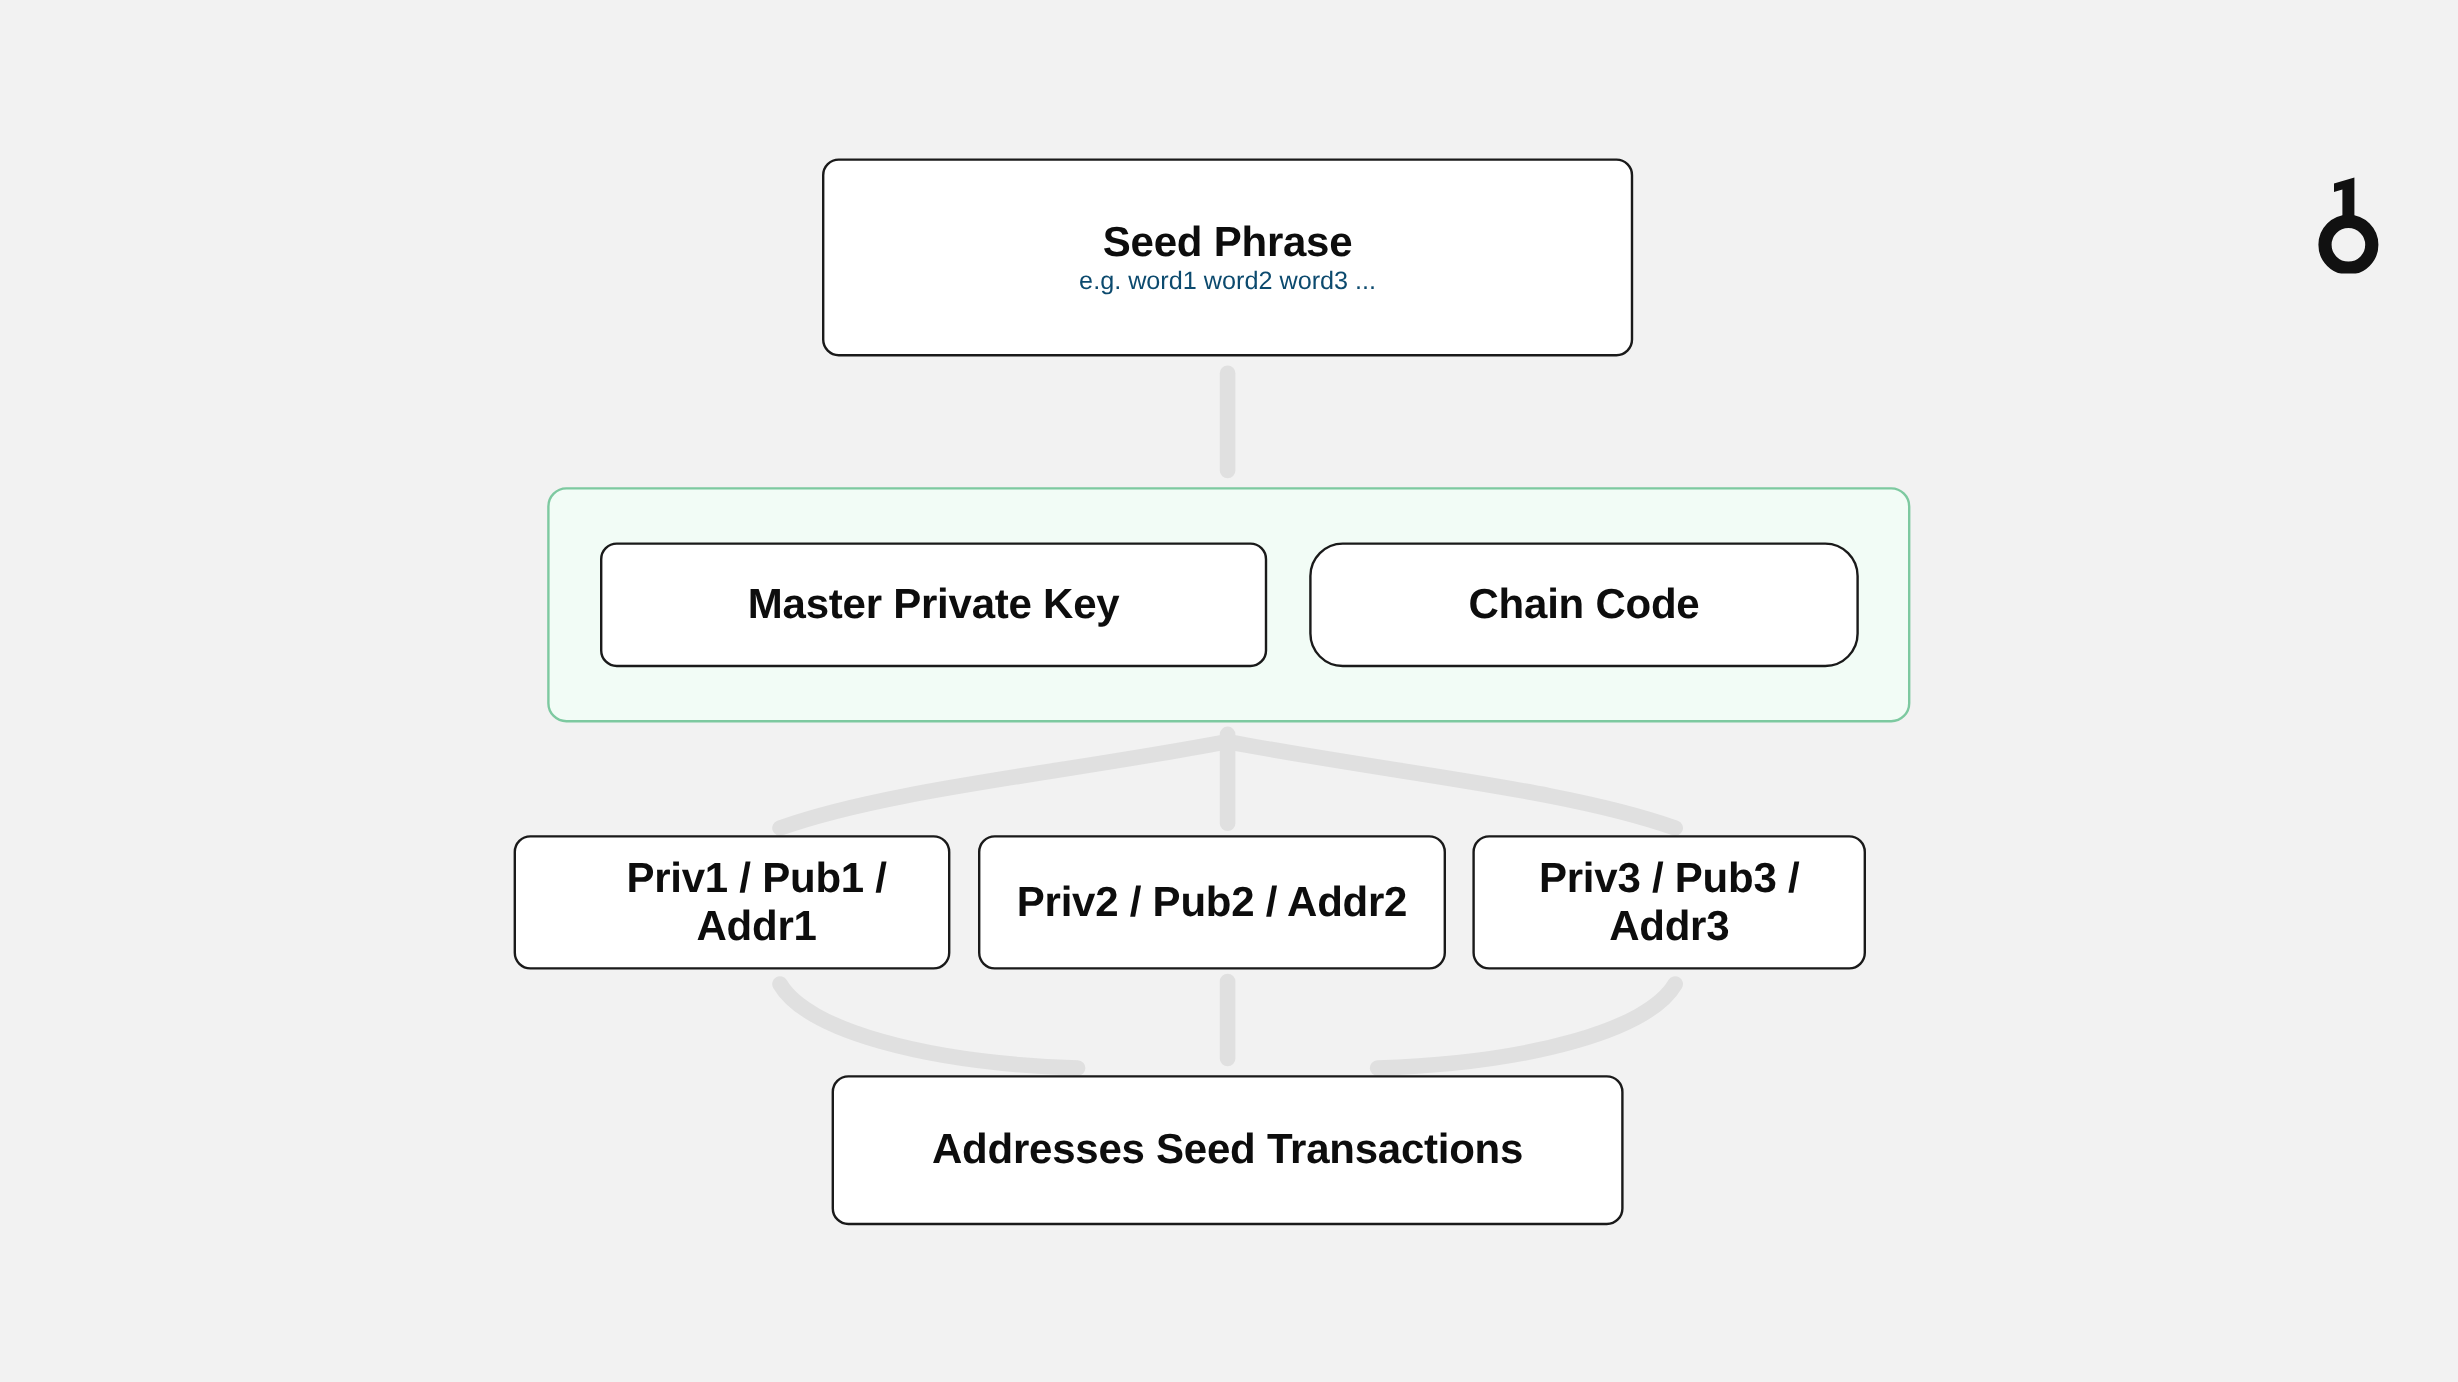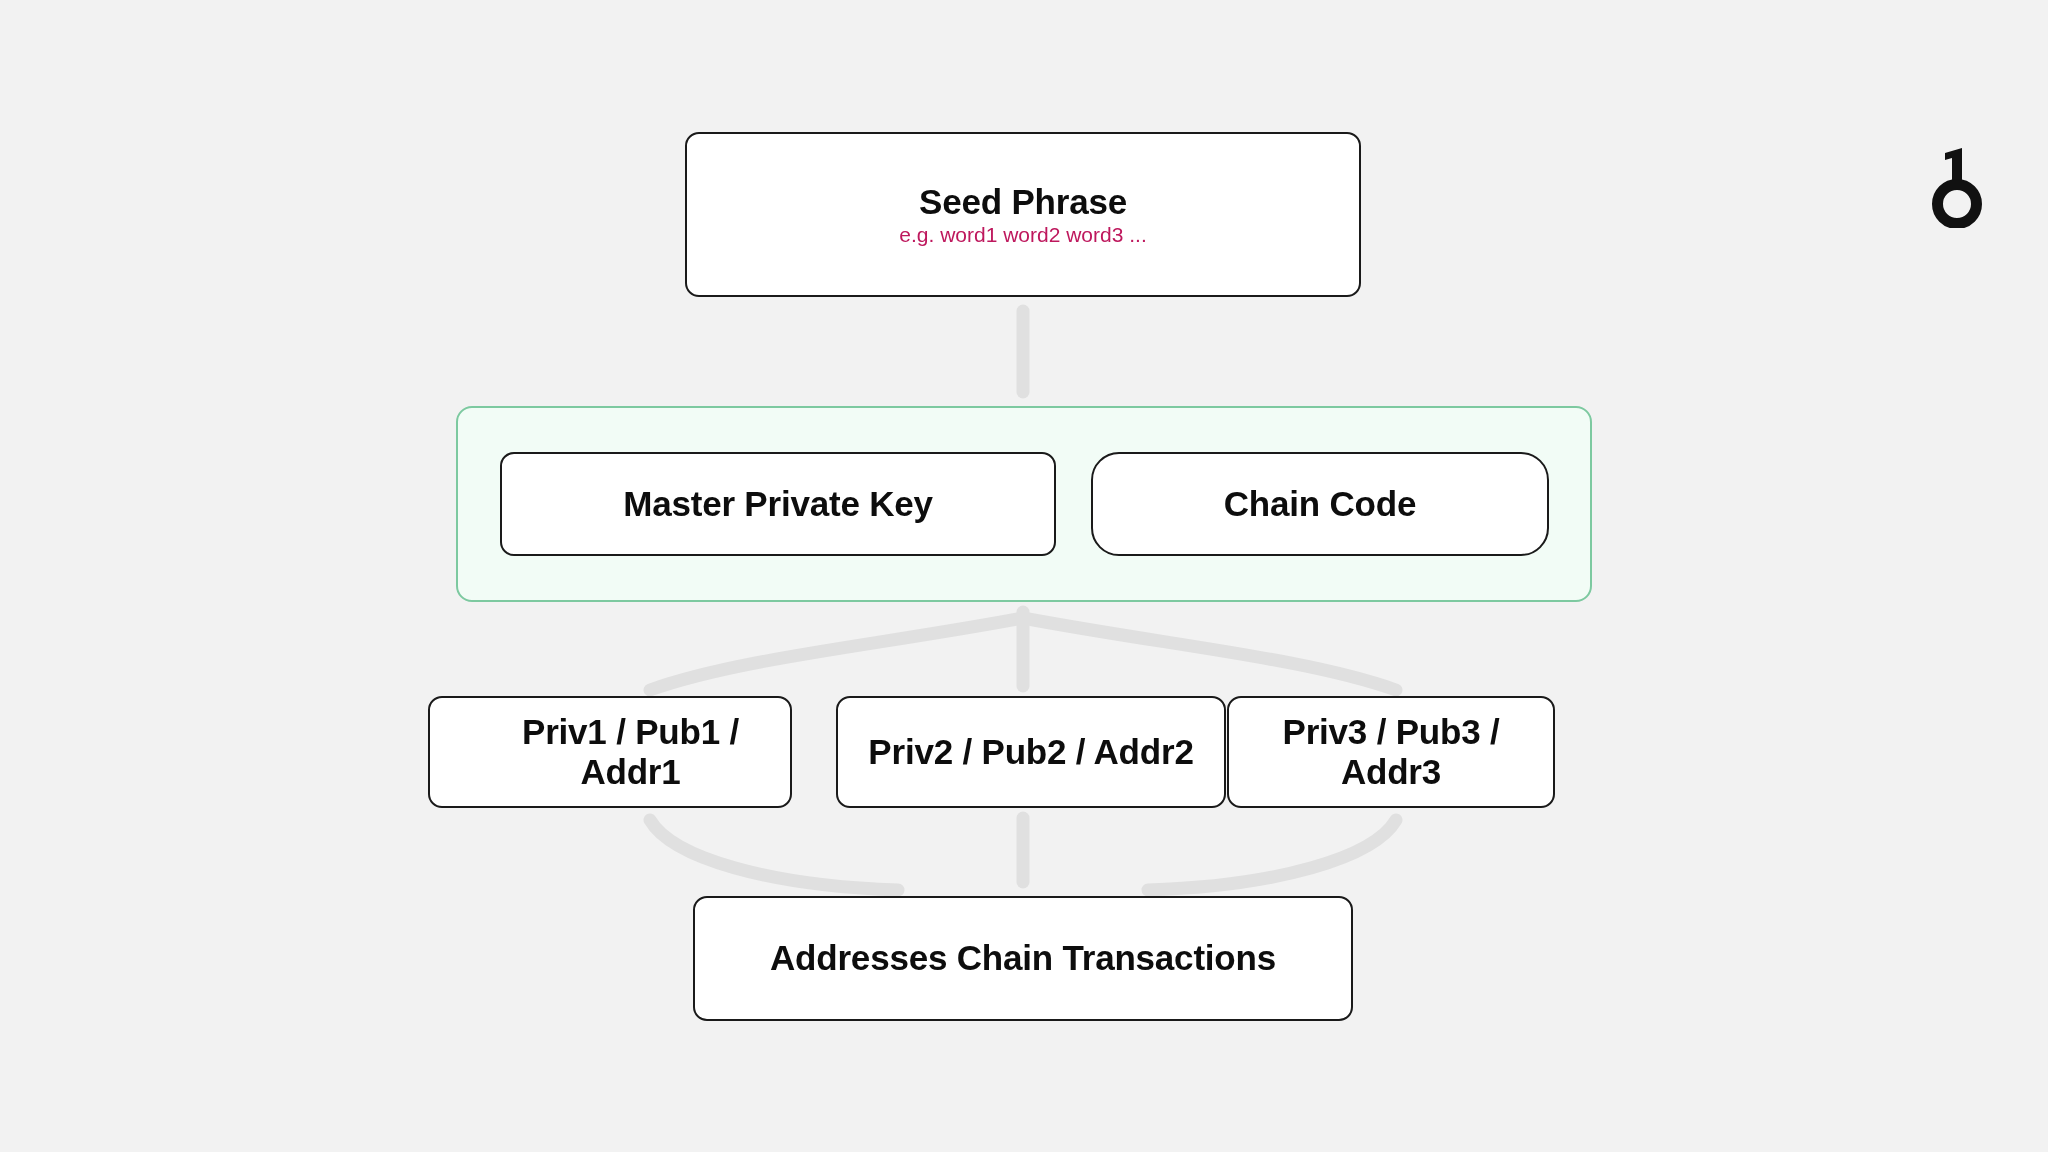--- a/index.html
+++ b/index.html
@@ -48,21 +48,21 @@
   .node .title {
     font-size: 35px;
     font-weight: 700;
     color: #0d0d0d;
     letter-spacing: -0.2px;
     line-height: 1.15;
   }
   .node .subtitle {
     font-size: 21px;
     font-weight: 400;
-    color: #be185d;
+    color: #0c4a6e;
     margin-top: 0;
     line-height: 1.2;
   }
 
   
   #seed-phrase-node {
     left: 685px;
     top: 132px;
     width: 676px;
     height: 165px;
@@ -97,21 +97,21 @@
 
   
   #derived-key-1-node {
     left: 428px;
     top: 696px;
     width: 364px;
     height: 112px;
     padding-left: 41px;
   }
   #derived-key-2-node {
-    left: 836px;
+    left: 815px;
     top: 696px;
     width: 390px;
     height: 112px;
     justify-content: center;
   }
   #derived-key-3-node {
     left: 1227px;
     top: 696px;
     width: 328px;
     height: 112px;
@@ -177,21 +177,21 @@
 
   <div class="node" id="derived-key-2-node">
     <div class="title">Priv2 / Pub2 / Addr2</div>
   </div>
 
   <div class="node" id="derived-key-3-node">
     <div class="title">Priv3 / Pub3 / Addr3</div>
   </div>
 
   <div class="node" id="sign-transactions-node">
-    <div class="title">Addresses Chain Transactions</div>
+    <div class="title">Addresses Seed Transactions</div>
   </div>
 
   <svg id="brand-logo" viewBox="0 0 58 82" xmlns="http://www.w3.org/2000/svg">
 
     <path d="M17 7 L34 2 L34 37 L24 37 L24 12 L17 14 Z" fill="#111111"></path>
 
     <circle cx="29" cy="58" r="19.5" fill="none" stroke="#111111" stroke-width="11"></circle>
   </svg>
 
 </div>

